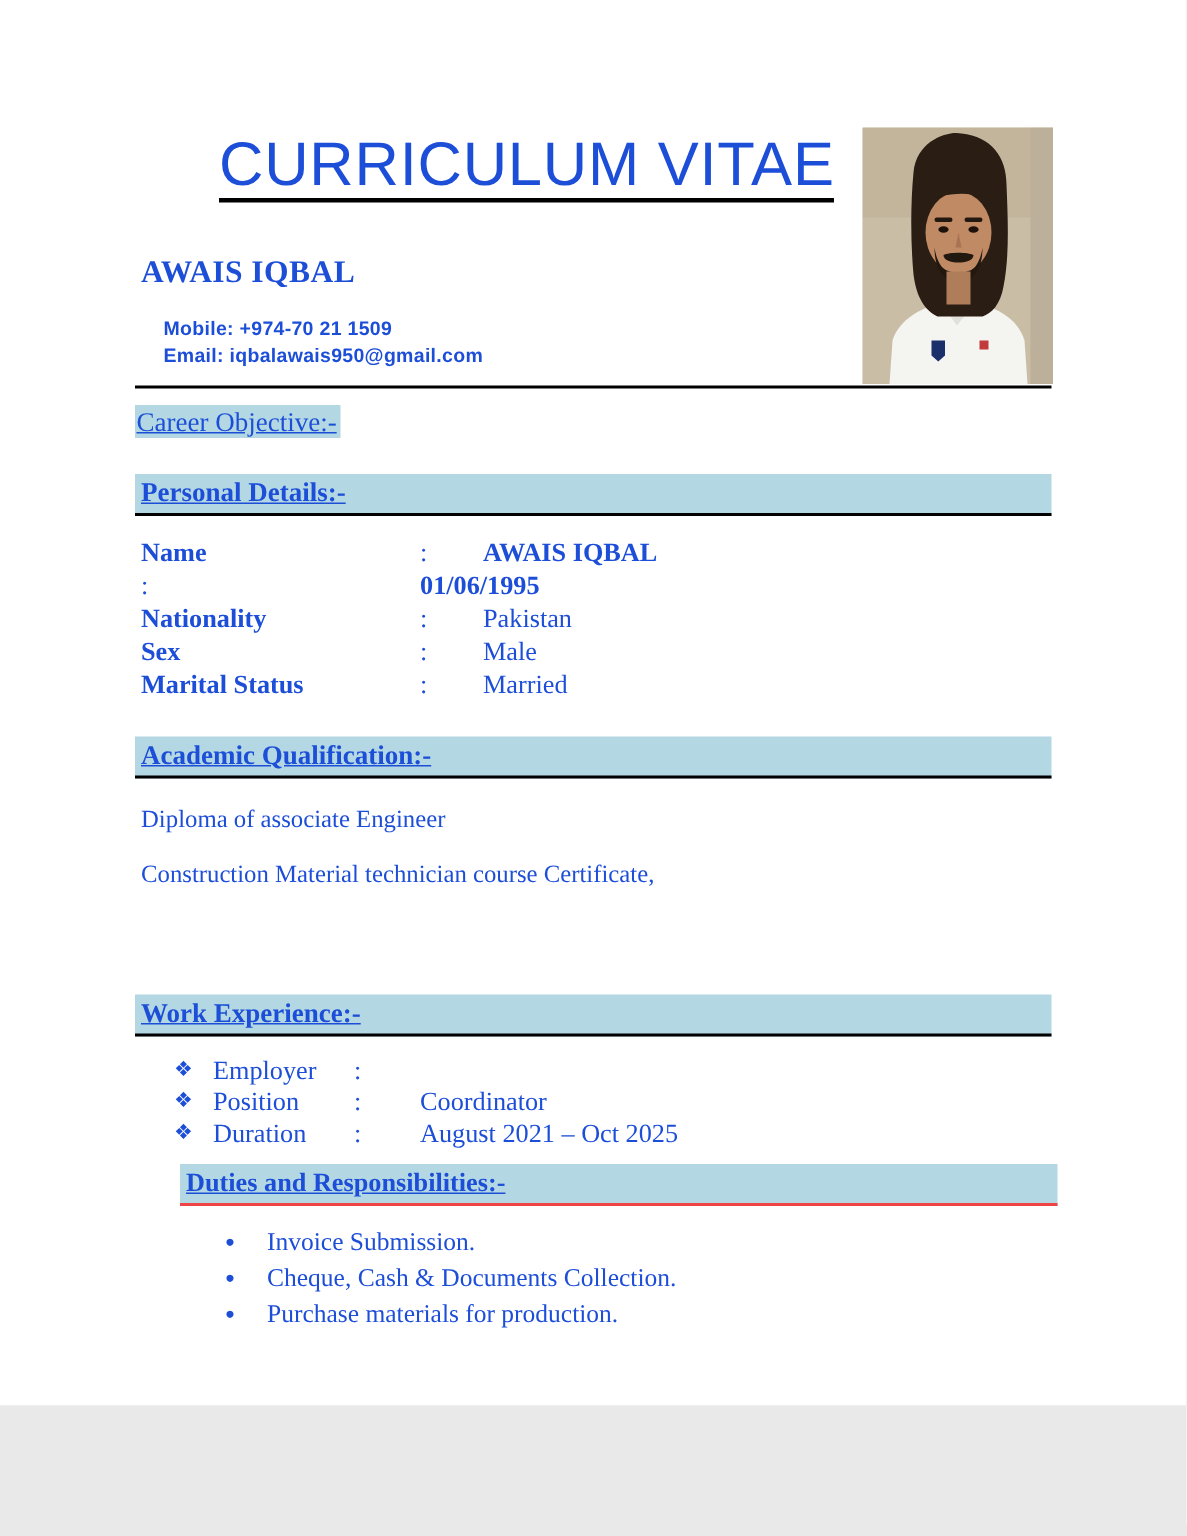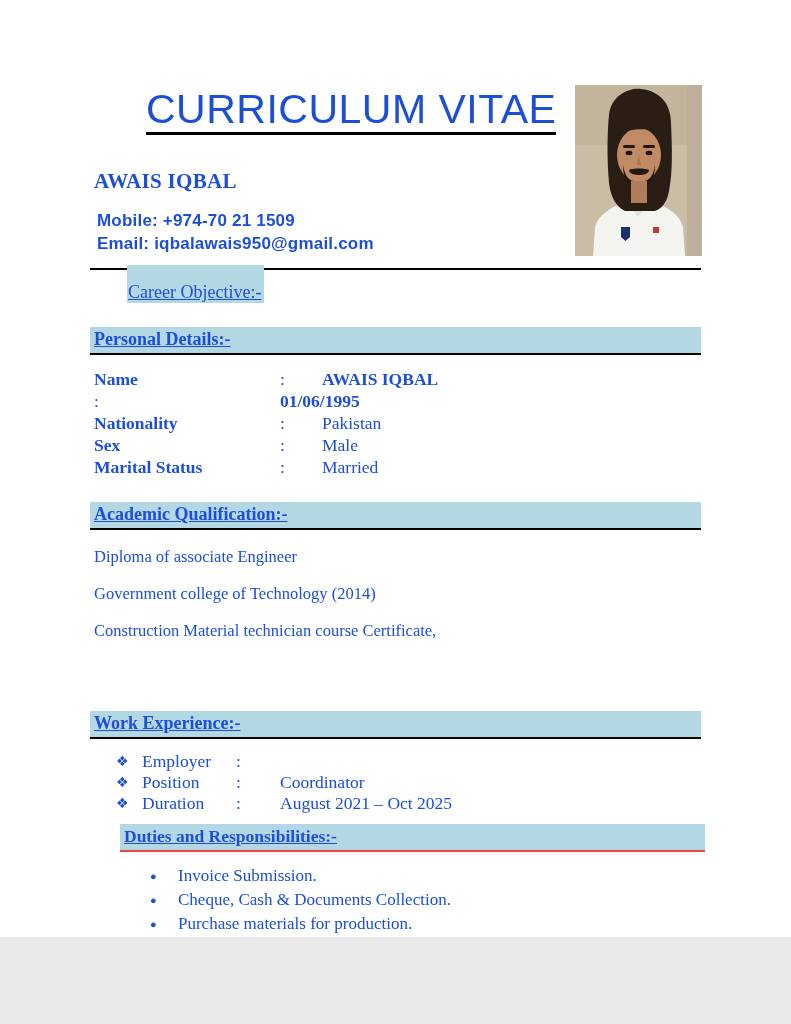--- a/index.html
+++ b/index.html
@@ -48,43 +48,42 @@
 
   
   .person-name {
     font-size: 21px;
     font-weight: bold;
     margin: 0 0 16px 4px;
     letter-spacing: 0.3px;
   }
   .contact {
     font-family: "Liberation Sans", sans-serif;
-    font-size: 17px;
-    font-weight: bold;
-    margin-left: 7px;
+    font-size: 13px;
+    font-weight: bold;
+    margin-left: 19px;
     line-height: 1.35;
     letter-spacing: 0.2px;
   }
   .header-rule {
     border: none;
     border-bottom: 2px solid #000;
     margin: 12px 0 0 0;
     width: 611px;
   }
 
   
   .career-heading {
     margin-top: 12px;
     font-size: 18px;
   }
   .career-heading .hl {
     background: var(--highlight, #b3d8e3);
     text-decoration: underline;
-    padding: 17px 3px 1px 1px;
-    margin-left: 37px;
+    padding: 1px 3px 1px 1px;
   }
   .objective-text {
     margin: 14px 0 0 4px;
     font-size: 17px;
     line-height: 1.26;
     text-align: justify;
     word-spacing: 6px;
   }
 
   
@@ -232,21 +231,20 @@
         <span class="pd-label">Marital Status</span>
         <span class="pd-sep">:</span>
         <span class="pd-value">Married</span>
       </div>
     </div>
 
     <div class="section-bar">
       <span>Academic Qualification:-</span>
     </div>
     <div class="acad-item">Diploma of associate Engineer</div>
-    <div class="acad-item">Government college of Technology (2014)</div>
     <div class="acad-item">Construction Material technician course Certificate,</div>
 
     <div class="we-gap"></div>
 
     <div class="section-bar">
       <span>Work Experience:-</span>
     </div>
     <div class="we-rows">
       <div class="we-row">
         <span class="we-bullet">❖</span>

